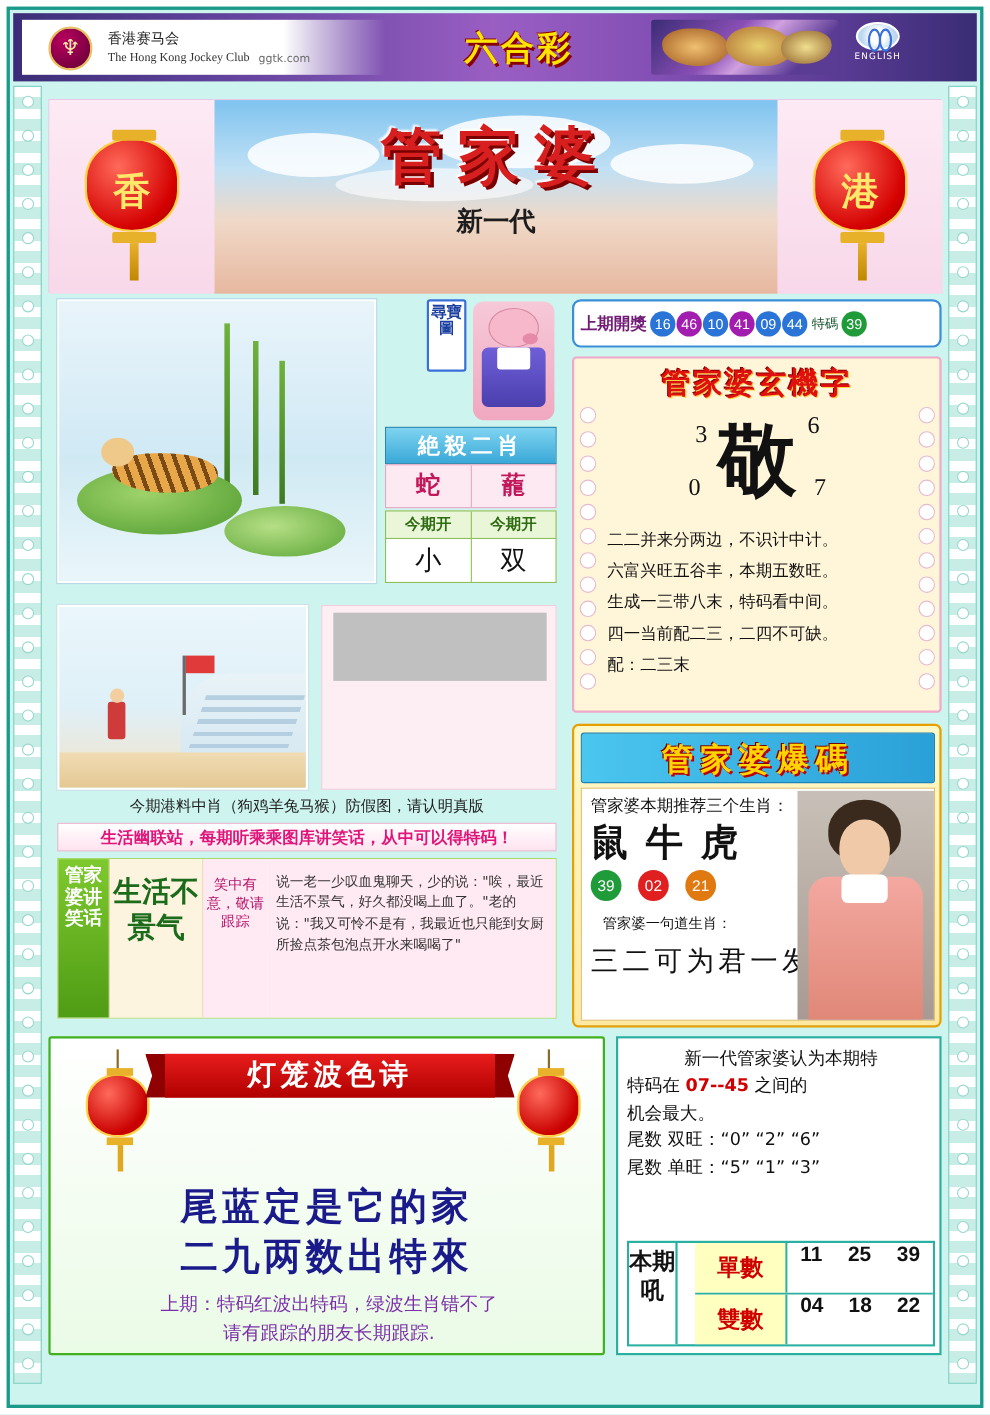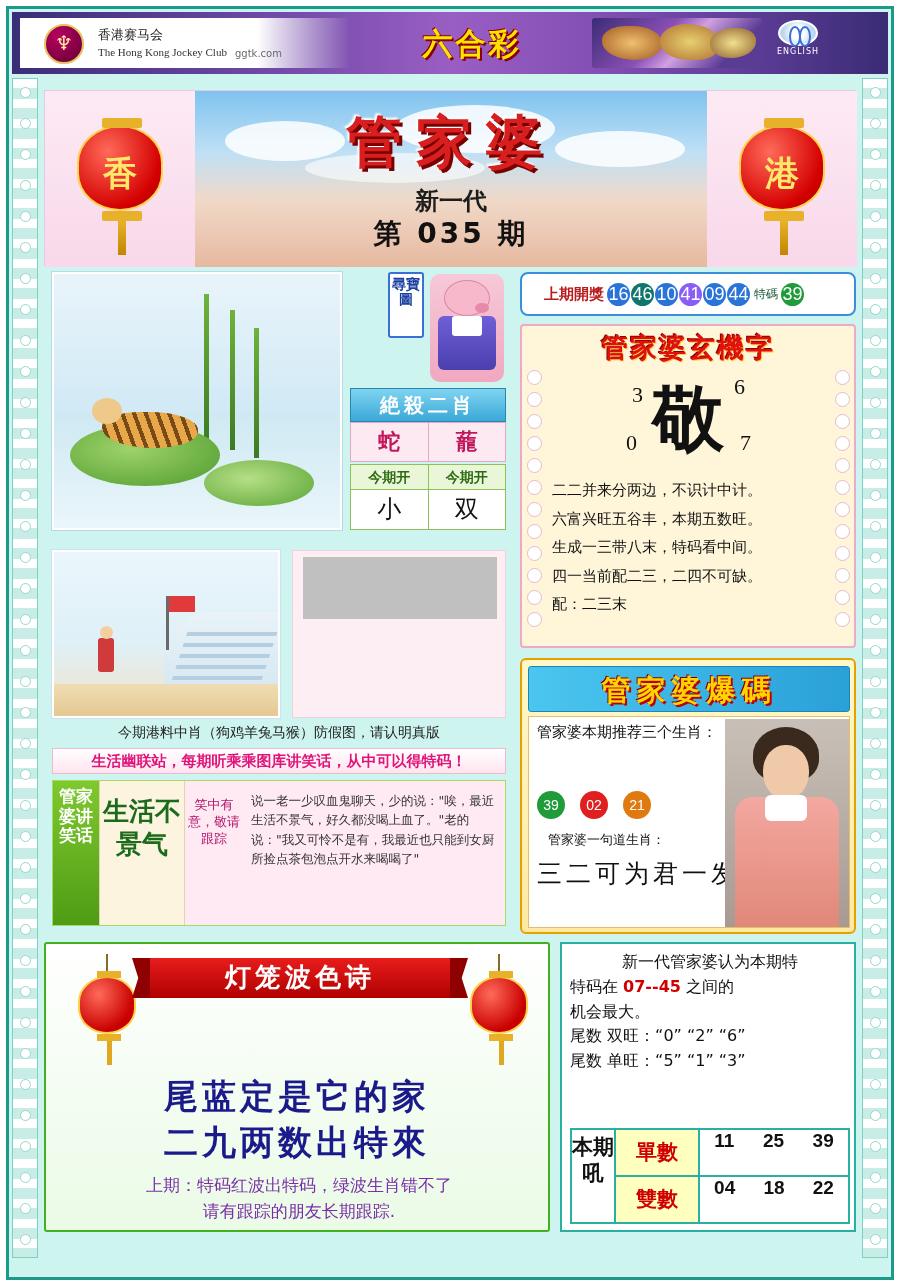--- a/index.html
+++ b/index.html
@@ -273,23 +273,23 @@
     padding:10px 8px;
   }
 
   
   #rightcol { position:absolute; left:476px; top:0; width:336px; height:662px; }
   .draw-bar {
     position:absolute; left:0; top:0; width:336px; height:44px;
     background:#ffffff; border:2px solid #3a8fd8; border-radius:8px;
     display:flex; align-items:center; padding:0 6px;
   }
-  .draw-label { font-size:15px; color:#b91c1c; font-weight:bold; margin-right:3px; white-space:nowrap;margin-left:16px;}
+  .draw-label { font-size:15px; color:#701a75; font-weight:bold; margin-right:3px; white-space:nowrap;}
   .ball {
-    width:23px; height:23px; border-radius:50%; color:#fff; font-size:18px;
+    width:23px; height:23px; border-radius:50%; color:#fff; font-size:13px;
     display:inline-flex; align-items:center; justify-content:center; margin-right:1px;
     font-family:"Liberation Sans", sans-serif;
   }
   .sep-txt { font-size:12px; color:#14532d; margin:0 3px; line-height:1.05; text-align:center;}
   .panel-xuanji {
     position:absolute; left:0; top:52px; width:336px; height:324px;
     background:#fff6da; border:2px solid #f0a8c8; border-radius:4px;
     overflow:hidden;
   }
   .xj-title {
@@ -386,21 +386,21 @@
     background:#ffffff; border:2px solid #2ab0a0;
   }
   .rb-text {
     position:absolute; left:8px; top:6px; width:280px;
     font-size:16px; color:#111; line-height:1.55;
   }
   .rb-text .hl { color:#d00000; font-weight:bold; }
   .rb-text .bk { color:#111; font-weight:bold; }
   .rb-table {
     position:absolute; left:8px; top:184px; width:280px; height:96px;
-    border:2px solid #2ab0a0; display:flex;
+    border:2px solid #2ab0a0; display:flex;gap:16px;
   }
   .rb-left-label {
     width:44px; background:#ffffff; border-right:2px solid #2ab0a0;
     font-size:21px; font-weight:bold; color:#111; text-align:center;
     padding-top:4px; line-height:1.25;
   }
   .rb-rows { flex:1; display:flex; flex-direction:column; }
   .rb-row { flex:1; display:flex; border-bottom:2px solid #2ab0a0;}
   .rb-row:last-child { border-bottom:none; }
   .rb-kind {
@@ -527,21 +527,20 @@
         <div class="tassel"></div>
       </div>
     </div>
     <div class="banner-center">
       <div class="cloud" style="left:30px;top:30px;width:120px;height:40px;"></div>
       <div class="cloud" style="left:200px;top:14px;width:160px;height:48px;"></div>
       <div class="cloud" style="left:360px;top:40px;width:130px;height:36px;"></div>
       <div class="cloud" style="left:110px;top:62px;width:180px;height:30px;opacity:.6;"></div>
       <div class="banner-title">管家婆</div>
       <div class="banner-sub">新一代</div>
-      <div class="banner-issue">第 035 期</div>
     </div>
     <div class="lantern-box right">
       <div class="lantern">
         <div class="cap"></div>
         <div class="ch">港</div>
         <div class="base"></div>
         <div class="tassel"></div>
       </div>
     </div>
   </div>
@@ -610,23 +609,23 @@
         <div class="joke-mid">笑中有意，敬请跟踪</div>
         <div class="joke-text">说一老一少叹血鬼聊天，少的说："唉，最近生活不景气，好久都没喝上血了。"老的说："我又可怜不是有，我最近也只能到女厨所捡点茶包泡点开水来喝喝了"</div>
       </div>
     </div>
 
     <div id="rightcol">
 
       <div class="draw-bar">
         <span class="draw-label">上期開獎</span>
         <span class="ball" style="background:#2a74d8">16</span>
-        <span class="ball" style="background:#0f766e">46</span>
+        <span class="ball" style="background:#a21caf">46</span>
         <span class="ball" style="background:#2a74d8">10</span>
-        <span class="ball" style="background:#8b5cf6">41</span>
+        <span class="ball" style="background:#a21caf">41</span>
         <span class="ball" style="background:#2a74d8">09</span>
         <span class="ball" style="background:#2a74d8">44</span>
         <span class="sep-txt">特碼</span>
         <span class="ball" style="background:#1f9b3a">39</span>
       </div>
 
       <div class="panel-xuanji">
         <div class="xj-title">管家婆玄機字</div>
         <div class="dots-col l">
           <div class="dot"></div>
@@ -669,20 +668,21 @@
           <div class="ln">配：二三末</div>
         </div>
       </div>
 
       <div class="panel-baoma">
         <div class="bm-header">
           <div class="t">管家婆爆碼</div>
         </div>
         <div class="bm-body">
           <div class="bm-text1">管家婆本期推荐三个生肖：</div>
+          <div class="bm-zodiacs"><span>鼠</span><span>牛</span><span>虎</span></div>
           <div class="bm-nums">
             <span class="ball" style="background:#1f9b3a">39</span>
             <span class="ball" style="background:#e02020">02</span>
             <span class="ball" style="background:#e07a10">21</span>
           </div>
           <div class="bm-text2">管家婆一句道生肖：</div>
           <div class="bm-phrase">三二可为君一发</div>
           <div class="bm-photo">
             <div class="body"></div>
             <div class="hair"></div>

